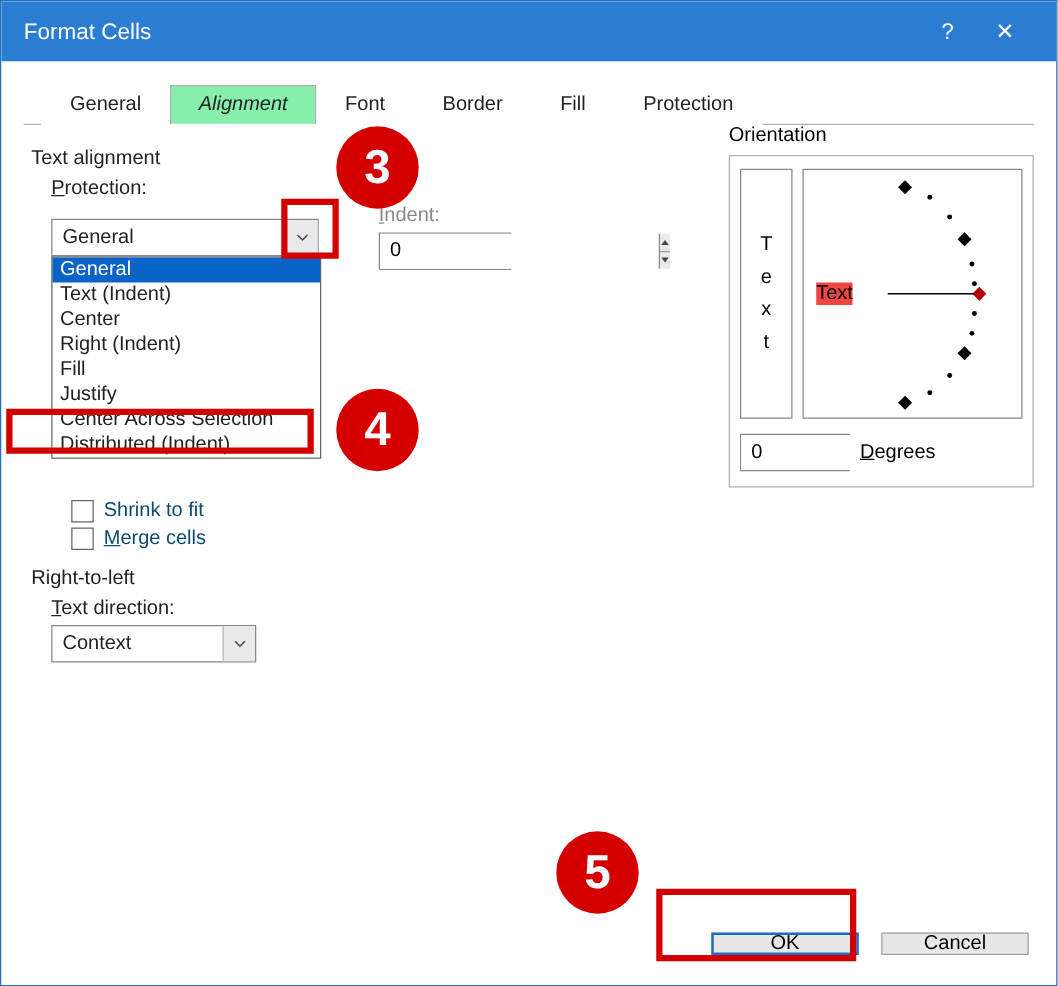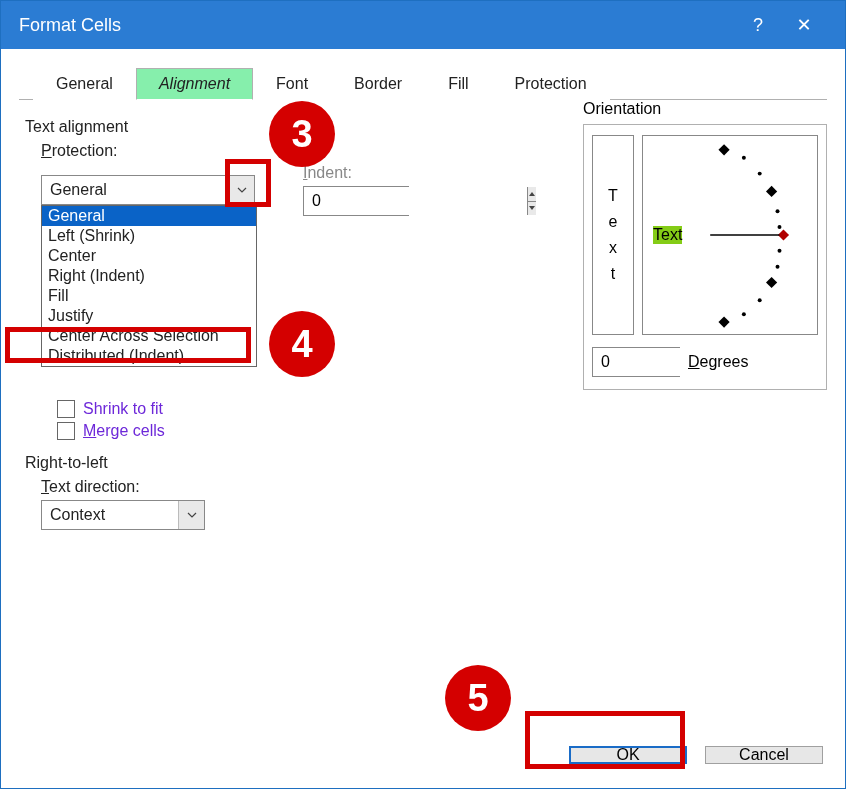--- a/index.html
+++ b/index.html
@@ -125,21 +125,21 @@
   }
   .spinner .sp {
     flex:1; background:#e9e9e9; display:flex; align-items:center; justify-content:center;
     border-bottom:1px solid #888;
   }
   .spinner .sp:last-child { border-bottom:none; }
   .spinner .sp svg { width:8px; height:8px; }
 
   .check-row {
     display:flex; align-items:center; margin: 4px 0 4px 32px;
-    font-size:16px; color:#6d28d9;
+    font-size:16px; color:#0c4a6e;
   }
   .check-row .chk {
     width:18px; height:18px; border:1px solid #666; margin-right:8px;
     background:#fff;
   }
 
   
   .orientation {
     position: absolute;
     top: 0; right: 0;
@@ -155,21 +155,21 @@
     width:42px; border:1px solid #888;
     display:flex; flex-direction:column; align-items:center; justify-content:center;
     gap:8px; font-size:16px;
   }
   .dial-box {
     flex:1; border:1px solid #888; position:relative;
   }
   .dial-box svg { position:absolute; inset:0; width:100%; height:100%; }
   .dial-box .tlabel {
     position:absolute; left:10px; top:50%; transform:translateY(-50%);
-    font-size:16px; background:#84cc16;
+    font-size:16px; background:#ef4444;
   }
   .deg-row { display:flex; align-items:center; gap:8px; margin-top:12px; }
   .deg-row .spinner { width:88px; }
   .deg-row .dlabel { font-size:16px; }
 
   
   .footer {
     position:absolute; left:0; right:0; bottom:0;
     height:66px;
     border-top: none;
@@ -226,21 +226,21 @@
       <div class="combo">
         <div class="combo-text">General</div>
         <div class="combo-btn">
           <svg viewBox="0 0 10 10">
               <path d="M1 3 L5 7 L9 3" fill="none" stroke="#444" stroke-width="1.2"></path>
             </svg>
         </div>
 
         <div class="dropdown-list">
           <div class="opt selected">General</div>
-          <div class="opt">Left (Shrink)</div>
+          <div class="opt">Text (Indent)</div>
           <div class="opt">Center</div>
           <div class="opt">Right (Indent)</div>
           <div class="opt">Fill</div>
           <div class="opt">Justify</div>
           <div class="opt">Center Across Selection</div>
           <div class="opt">Distributed (Indent)</div>
         </div>
       </div>
 
       <div class="indent-block" style="margin-left:48px;">

